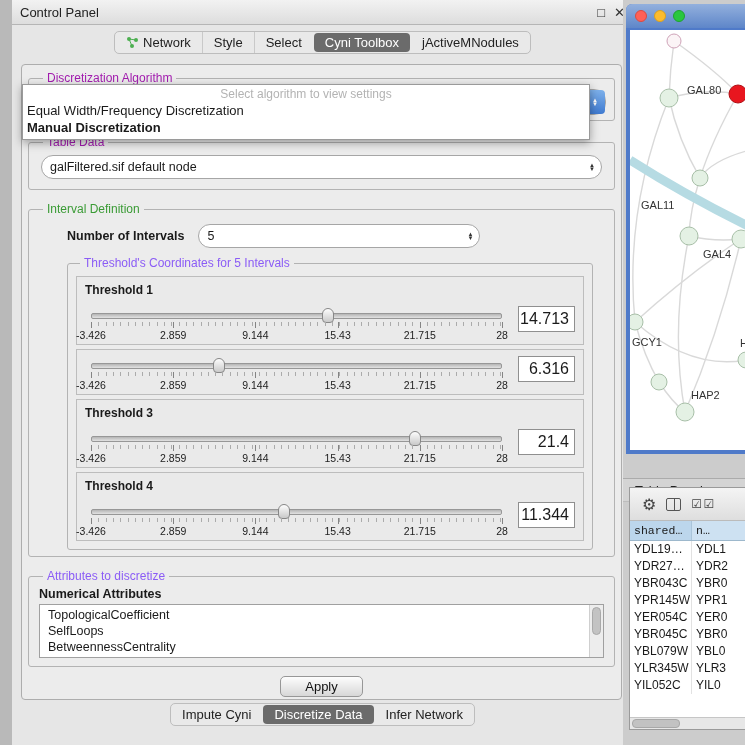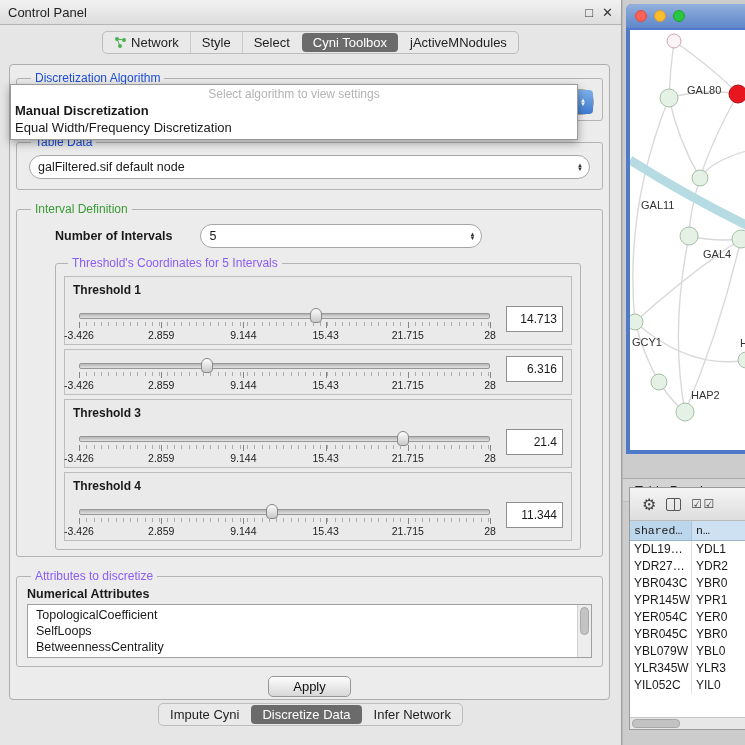--- a/index.html
+++ b/index.html
@@ -1,40 +1,40 @@
 <!DOCTYPE html>
 <html><head>
 <meta charset="utf-8">
 <style>
   html,body{margin:0;padding:0;}
   body{width:745px;height:745px;position:relative;overflow:hidden;
        background:#b9b9b9;font-family:"Liberation Sans",sans-serif;color:#1a1a1a;
        -webkit-font-smoothing:antialiased;}
   
-  .control-panel{position:absolute;left:0;top:0;width:621px;height:745px;
+  .control-panel{position:absolute;left:12px;top:0;width:621px;height:745px;
        background:#e6e6e6;border-right:1px solid #9f9f9f;}
   .titlebar{height:24px;background:linear-gradient(#f2f2f2,#dddddd);
        border-bottom:1px solid #b5b5b5;display:flex;align-items:center;padding:0 8px;}
   .titlebar .title{font-size:13px;color:#222;}
   .winbtns{margin-left:auto;display:flex;gap:9px;font-size:13px;color:#333;}
   .winbtn{cursor:default;}
   
   .top-tabs{position:absolute;top:31px;left:0;right:0;text-align:center;}
   .tab-group{display:inline-flex;align-items:center;background:#e9e9e9;
        border:1px solid #bdbdbd;border-radius:5px;padding:0;}
   .tab{display:flex;align-items:center;gap:4px;font-size:13px;padding:3px 11px;color:#222;}
   .tab + .tab{border-left:1px solid #c9c9c9;}
   .tab.selected{background:#6b6b6b;color:#fff;border-radius:4px;margin:1px;border-left:none;padding:2px 11px;}
   .tab.selected + .tab{border-left:none;}
   .net-icon{width:13px;height:13px;}
   
   .cp-content{position:absolute;left:9px;top:64px;width:601px;height:636px;
        background:#ececec;border:1px solid #adadad;border-radius:4px;box-sizing:border-box;}
   fieldset{border:1px solid #b3b3b3;border-radius:3px;margin:0;padding:2px 8px 6px;}
-  legend{font-size:12px;padding:0 4px;margin-left:6px;color:#1d4ed8;}
+  legend{font-size:12px;padding:0 4px;margin-left:6px;color:#a21caf;}
   legend.green{color:#3a9b35;}
   legend.blue{color:#8b5cf6;}
   .fs-algo{margin:6px 6px 0;height:40px;}
   .fs-table-data{margin:14px 6px 0;}
   .fs-interval{margin:12px 6px 0;padding-bottom:4px;}
   .fs-thresholds{margin:4px 13px 2px 30px;padding:2px 6px 4px;}
   .fs-attrs{margin:12px 6px 0;}
   
   .combo{display:flex;align-items:center;height:22px;background:#fff;
        border:1px solid #a6a6a6;border-radius:12px;padding:0 4px 0 8px;font-size:12.5px;}
@@ -47,39 +47,39 @@
        align-items:center;justify-content:center;font-size:6px;line-height:4px;color:#fff;}
   .table-data-combo{margin:4px 4px 4px 4px;}
   
   .popup{position:absolute;left:10px;top:84px;width:566px;background:#fff;
        border:1px solid #9a9a9a;box-shadow:0 3px 9px rgba(0,0,0,.35);z-index:40;padding-bottom:3px;}
   .popup-hint{color:#b3b3b3;text-align:center;font-size:12px;padding:2px 0 1px;}
   .popup-item{font-size:13px;height:17px;line-height:17px;padding:0 4px;}
   .popup-item.bold{font-weight:bold;}
   
   .nrow{display:flex;align-items:center;margin:6px 10px 8px 30px;}
-  .nrow .lbl{font-weight:bold;font-size:12.5px;margin-right:28px;}
+  .nrow .lbl{font-weight:bold;font-size:12.5px;margin-right:14px;}
   .combo.small{width:268px;}
   .th-panel{border:1px solid #bdbdbd;background:#eaeaea;padding:6px 8px 3px;margin:4px 2px;}
   .th-label{font-weight:bold;font-size:12px;margin-bottom:9px;}
   .th-row{display:flex;align-items:flex-start;}
   .slider{flex:1;position:relative;margin:0 16px 0 6px;padding-top:7px;}
   .track{position:relative;height:4px;background:linear-gradient(#b5b5b5,#e2e2e2);
        border:1px solid #979797;border-radius:2px;}
   .thumb{position:absolute;top:-6px;width:12px;height:15px;margin-left:-6px;
        background:linear-gradient(#fdfdfd,#c9c9c9);border:1px solid #878787;
        border-radius:6px 6px 4px 4px;box-sizing:border-box;}
   .ticks{position:relative;height:6px;margin-top:3px;
        background:repeating-linear-gradient(90deg,#ababab 0 1px,transparent 1px 7.3px);
        background-size:100% 4px;background-repeat:no-repeat;}
   .ticks .major{position:absolute;top:0;width:1px;height:6px;background:#848484;}
   .tick-labels{position:relative;height:12px;margin-top:1px;font-size:10.5px;color:#222;}
   .tl{position:absolute;transform:translateX(-50%);white-space:nowrap;}
   .th-value{width:50px;height:24px;line-height:24px;border:1px solid #8f8f8f;
-       background:#fff;text-align:right;padding-right:5px;font-size:12px;}
+       background:#fff;text-align:right;padding-right:5px;font-size:16px;}
   
   .sublabel{font-weight:bold;font-size:12.5px;margin:2px 2px 3px;}
   .attr-list{position:relative;margin:0 2px 2px;background:#fff;
        border:1px solid #a0a0a0;height:52px;overflow:hidden;}
   .attr-list ul{list-style:none;margin:0;padding:2px 0 0 8px;font-size:12.5px;}
   .attr-list li{height:16px;line-height:16px;}
   .vscroll{position:absolute;right:0;top:0;bottom:0;width:13px;background:#ededed;border-left:1px solid #cfcfcf;}
   .vthumb{margin:2px;height:26px;background:#c3c3c3;border:1px solid #a9a9a9;border-radius:5px;}
   .apply-row{text-align:center;margin-top:9px;}
   .apply{font-family:inherit;font-size:13px;padding:2px 24px;color:#111;
@@ -339,22 +339,22 @@
           <span>Discretize Data</span>
         </span>
         <span class="tab">
           <span>Infer Network</span>
         </span>
       </div>
   </nav>
 
   <div class="popup">
     <div class="popup-hint">Select algorithm to view settings</div>
+    <div class="popup-item">Equal Width/Frequency Discretization</div>
     <div class="popup-item bold">Manual Discretization</div>
-    <div class="popup-item">Equal Width/Frequency Discretization</div>
   </div>
 </section>
 
 <section class="right-panel">
   <div class="net-window">
     <div class="net-titlebar">
       <span class="light red"></span>
       <span class="light yellow"></span>
       <span class="light green"></span>
     </div>

